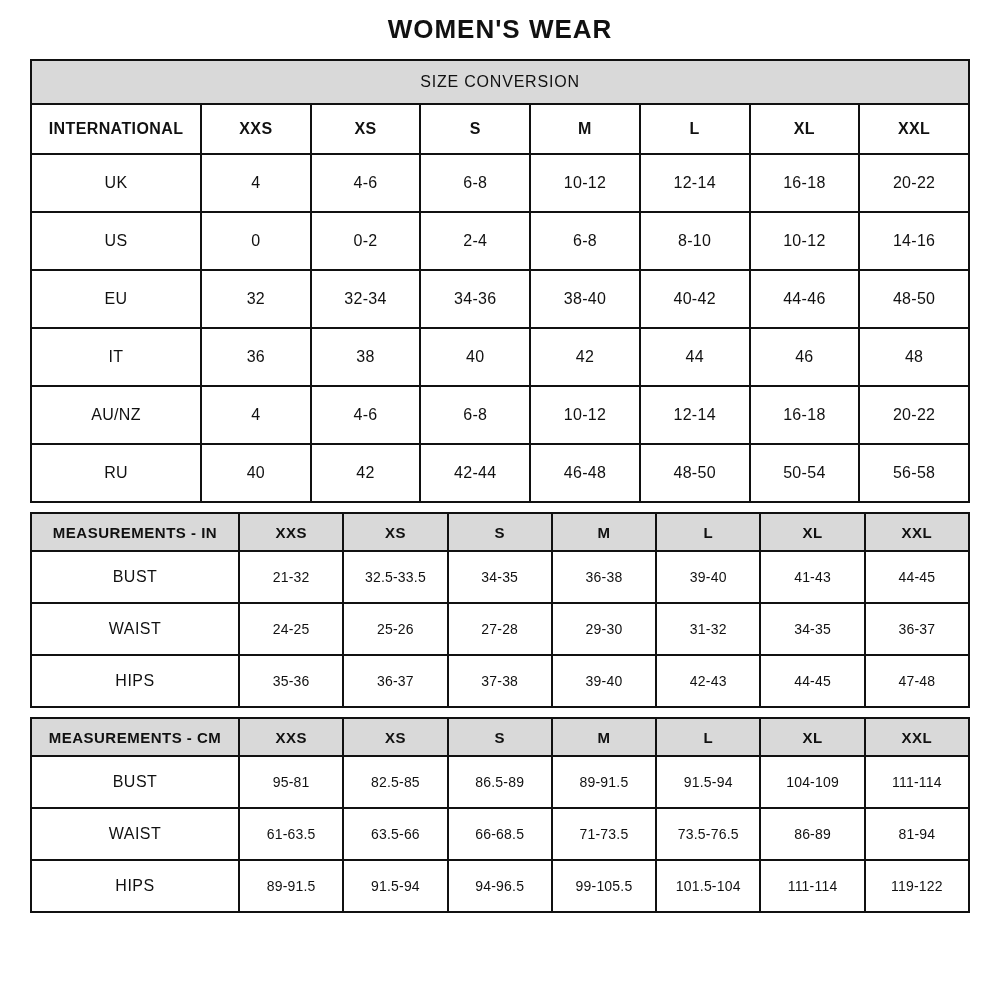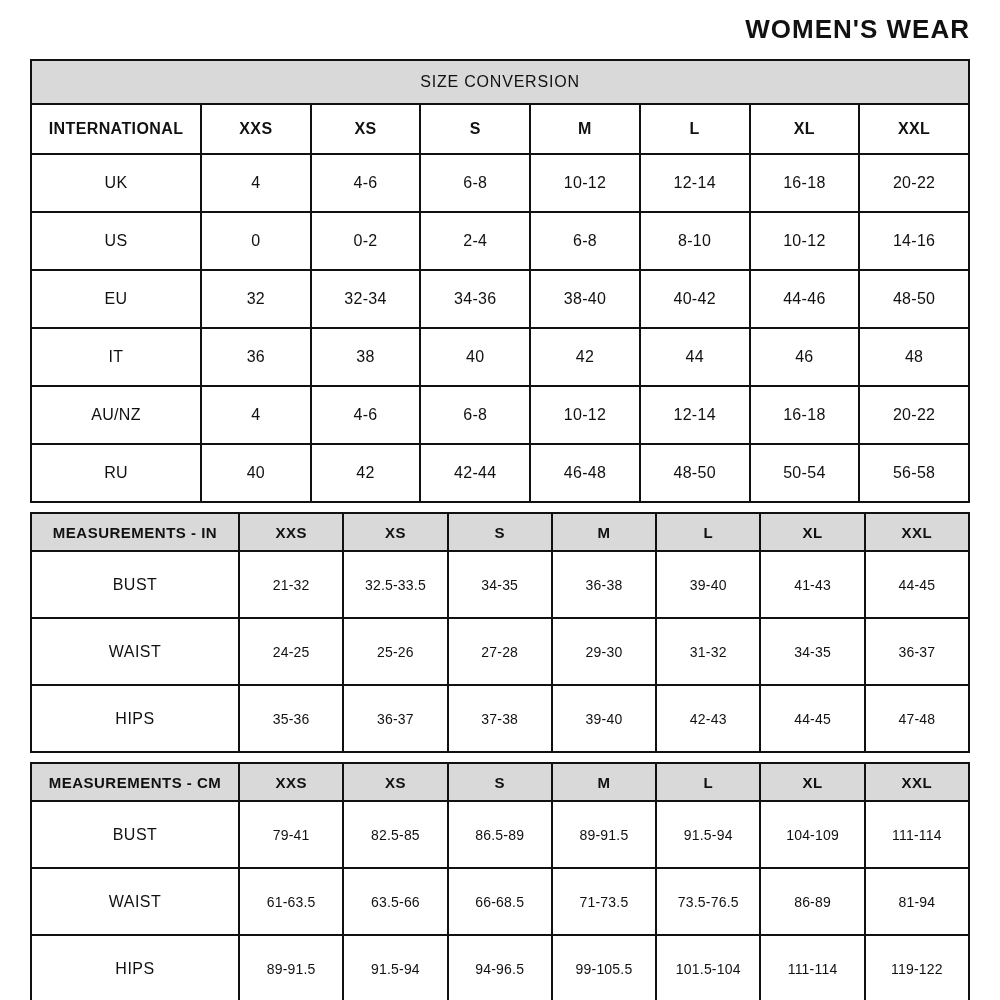--- a/index.html
+++ b/index.html
@@ -4,21 +4,21 @@
 <style>
   * { box-sizing: border-box; margin: 0; padding: 0; }
   html, body { background: #ffffff; }
   body {
     width: 1000px; height: 1000px;
     font-family: "Liberation Sans", sans-serif;
     color: #111111;
   }
   .page { padding: 8px 30px 14px 30px; }
   .page-title {
-    text-align: right;
+    text-align: center;
     font-size: 26px;
     font-weight: 700;
     letter-spacing: 1px;
     margin: 6px 0 14px 0;
   }
   table {
     width: 100%;
     border-collapse: collapse;
     table-layout: fixed;
     margin-bottom: 9px;
@@ -49,21 +49,21 @@
   .size-table td { font-size: 16px; letter-spacing: 0.3px; }
   
   .meas-table .col-label { width: 208px; }
   .meas-table .header-row th {
     background: #d9d9d9;
     font-weight: 700;
     font-size: 15px;
     letter-spacing: 0.5px;
     height: 38px;
   }
-  .meas-table tbody tr { height: 67px; }
+  .meas-table tbody tr { height: 52px; }
   .meas-table td { font-size: 14px; letter-spacing: 0.2px; }
   .meas-table td.row-label { font-size: 16px; letter-spacing: 0.5px; }
 </style>
 </head>
 <body>
 
 <div class="page">
 
   <h1 class="page-title">WOMEN'S WEAR</h1>
 
@@ -215,21 +215,21 @@
         <th>S</th>
         <th>M</th>
         <th>L</th>
         <th>XL</th>
         <th>XXL</th>
       </tr>
     </thead>
     <tbody>
       <tr>
         <td class="row-label">BUST</td>
-        <td>79-41</td>
+        <td>95-81</td>
         <td>82.5-85</td>
         <td>86.5-89</td>
         <td>89-91.5</td>
         <td>91.5-94</td>
         <td>104-109</td>
         <td>111-114</td>
       </tr>
       <tr>
         <td class="row-label">WAIST</td>
         <td>61-63.5</td>

